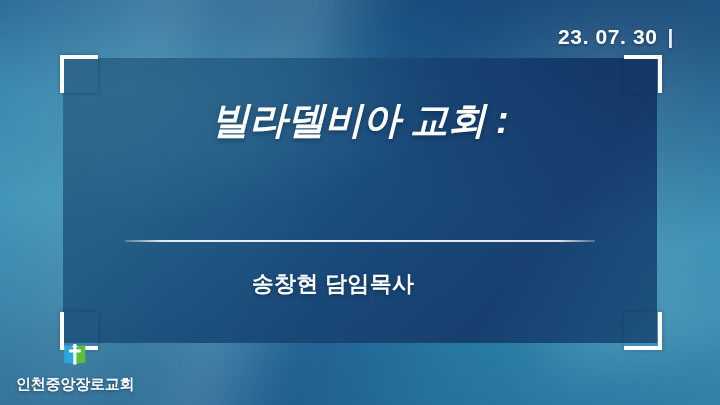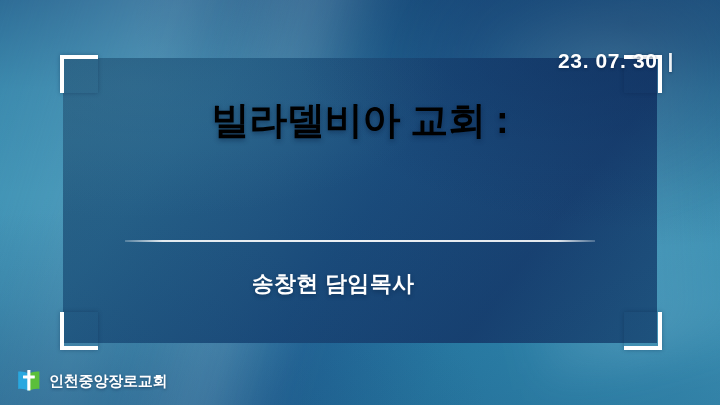--- a/index.html
+++ b/index.html
@@ -146,32 +146,32 @@
     top: 25px;
     display: flex;
     align-items: flex-end;
     gap: 9px;
     color: #ffffff;
     font-size: 21px;
     font-weight: bold;
     letter-spacing: 0.6px;
     text-shadow: 0 1px 3px rgba(6,30,62,0.55);
     white-space: nowrap;
-    margin-top: 24px;
   }
   .date-sep { opacity: 0.92; font-weight: bold; padding: 0 1px; }
 
   
   .title-block {
     position: absolute;
     left: 63px;
     top: 96px;
     width: 594px;
     text-align: center;
-    color: #000000;
+    color: #ffffff;
+    font-style: italic;
   }
   .title-line {
     font-size: 38px;
     font-weight: bold;
     line-height: 1.30;
     letter-spacing: -0.3px;
     text-shadow: 0 2px 5px rgba(6,28,58,0.48);
     white-space: nowrap;
   }
 
@@ -205,20 +205,21 @@
   }
 
   
   .logo {
     position: absolute;
     left: 16px;
     bottom: 11px;
     display: flex;
     align-items: center;
     gap: 7px;
+    flex-direction: column;
   }
   .logo-mark { display: block; width: 26px; height: 26px; }
   .logo-text {
     color: #ffffff;
     font-size: 15px;
     font-weight: bold;
     letter-spacing: -0.2px;
     text-shadow: 0 1px 3px rgba(6,30,62,0.5);
     white-space: nowrap;
   }

